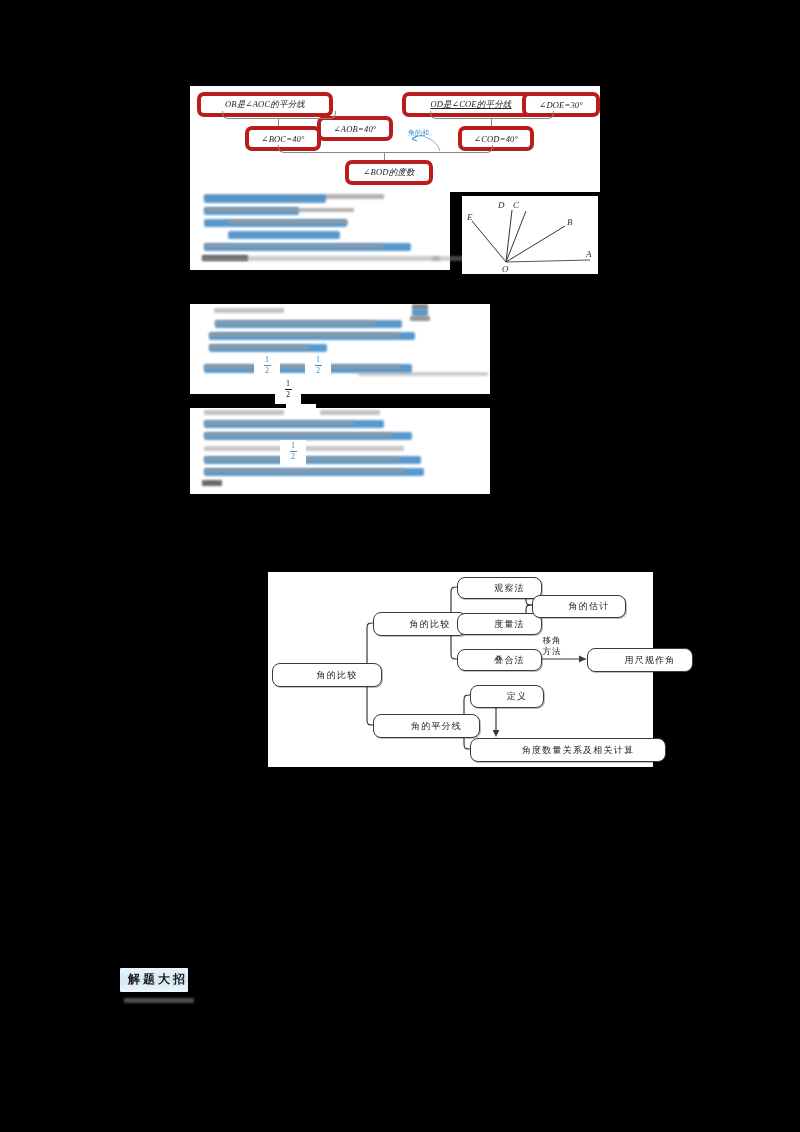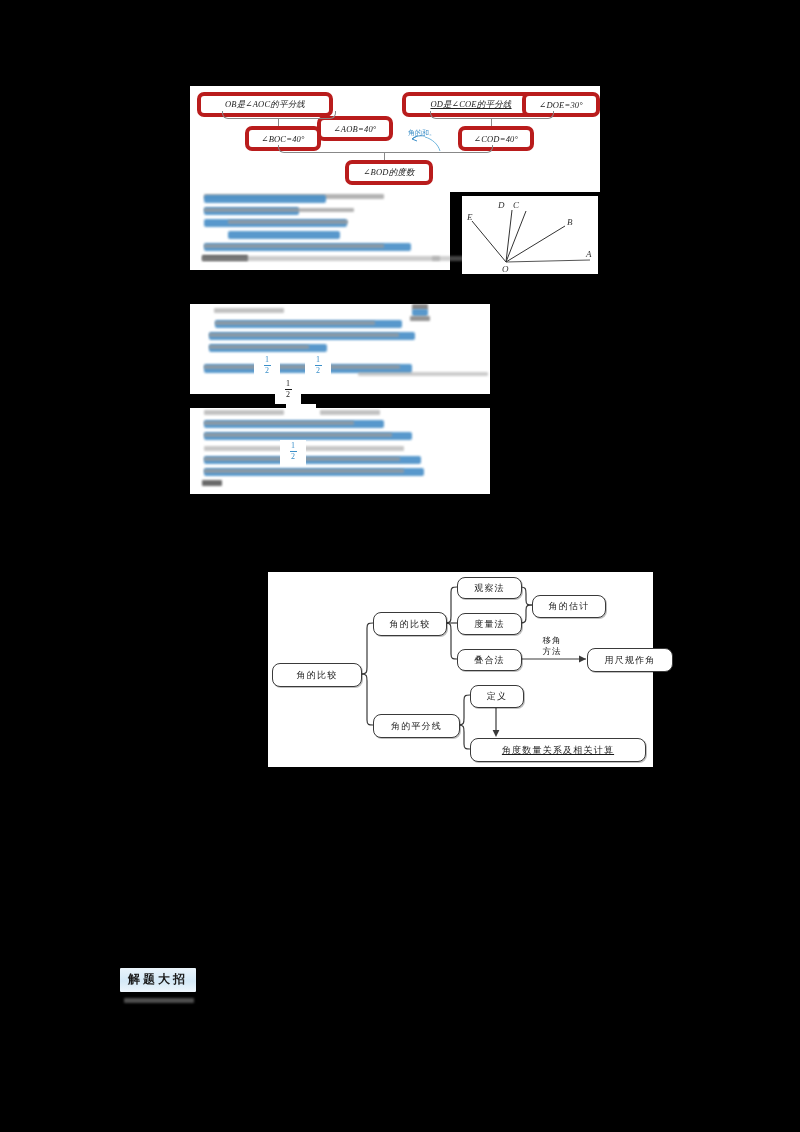--- a/index.html
+++ b/index.html
@@ -60,40 +60,41 @@
   .lbl{font-family:"Liberation Serif",serif;font-style:italic;font-size:9px;fill:#333;}
 
   
   #mindmap{position:absolute;left:268px;top:572px;width:385px;height:195px;background:#fff;}
   .mnode{
     position:absolute;border:1.4px solid #3a3a3a;border-radius:8px;background:#fff;
     display:flex;align-items:center;justify-content:center;
     font-family:"DejaVu Sans",sans-serif;font-size:9px;color:#1a1a1a;
     letter-spacing:1.2px;white-space:nowrap;
     box-shadow:1px 1px 0 rgba(0,0,0,.25);
+    padding-left:20px;
   }
   .mtxt{position:absolute;font-family:"DejaVu Sans",sans-serif;font-size:8.5px;color:#1a1a1a;
         letter-spacing:1px;text-align:center;line-height:1.25;white-space:nowrap;}
   #mindmap svg{position:absolute;left:0;top:0;}
 
   
   #banner{position:absolute;left:120px;top:932px;width:560px;height:30px;}
   .bline1{position:absolute;left:0;width:560px;height:1.4px;background:#8fd9f2;}
   .bline2{position:absolute;left:0;width:560px;height:2.6px;background:#5ec8ea;}
   .bannertag{
     position:absolute;left:50%;transform:translateX(-50%);
     background:#fff;border:1px solid #9fdcf0;
     padding:2px 16px;
     font-family:"DejaVu Sans",sans-serif;font-weight:bold;font-size:12px;
     color:#1a1a1a;letter-spacing:2px;
     clip-path:polygon(6px 0,100% 0,calc(100% - 6px) 100%,0 100%);
   }
   #skillbox{
     position:absolute;left:120px;top:968px;
-    padding:3px 8px 4px 8px;
+    padding:3px 0 4px 8px;
     background:linear-gradient(180deg,#eaf4fb 0%,#d4e9f7 55%,#eef6fc 100%);
     font-family:"DejaVu Sans",sans-serif;font-weight:bold;font-size:12px;
     color:#1c1c1c;letter-spacing:3px;
     border-radius:1px;
   }
   .whitepatch{position:absolute;background:#fff;}
 </style>
 </head>
 <body>
 
@@ -282,21 +283,21 @@
     </div>
 
     <div class="mtxt" style="left:258px;top:63px;width:52px;">
       <span>移角</span><br>
       <span>方法</span>
     </div>
 
     <div class="mnode" style="left:202px;top:113px;width:52px;height:21px;">
       <span>定义</span>
     </div>
-    <div class="mnode" style="left:202px;top:166px;width:174px;height:22px;text-decoration:underline;">
+    <div class="mnode" style="left:202px;top:166px;width:174px;height:22px;">
       <span>角度数量关系及相关计算</span>
     </div>
   </div>
 
 
   <div id="skillbox">
     <span>解题大招</span>
   </div>
   <div class="gline" style="left:124px;top:998px;width:70px;height:5px;opacity:.5;"></div>
 

